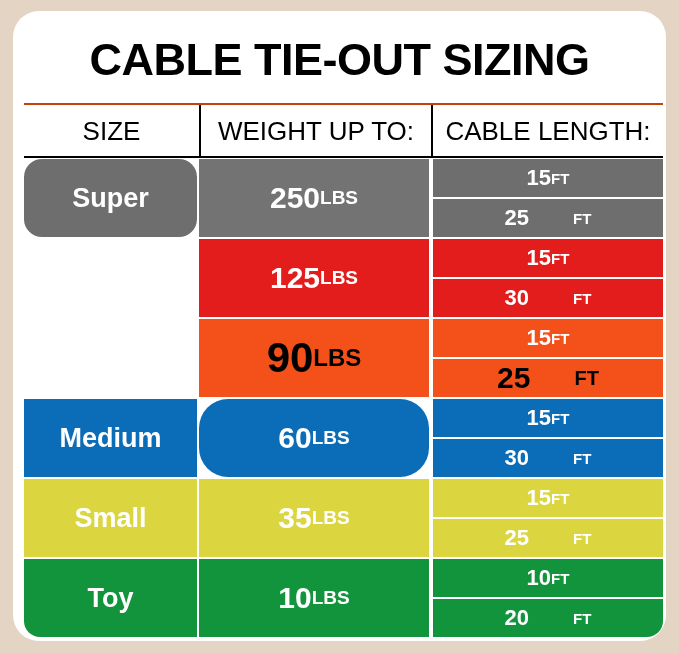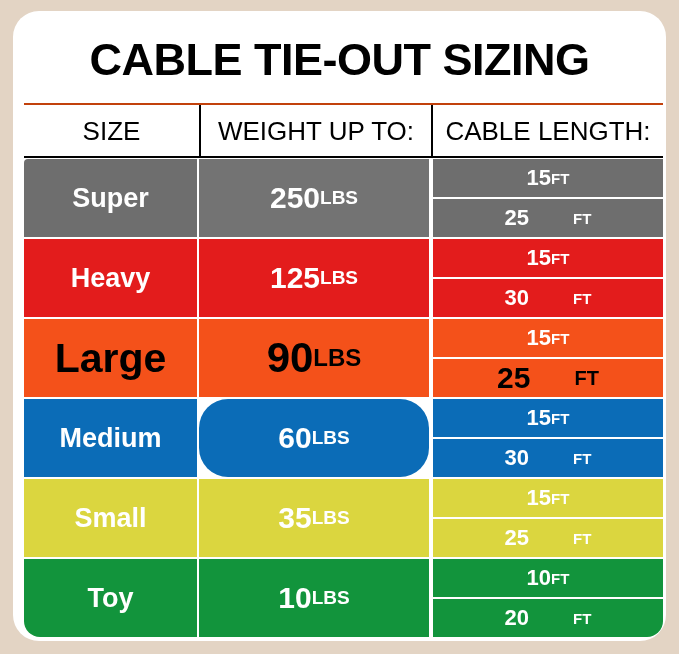--- a/index.html
+++ b/index.html
@@ -175,61 +175,55 @@
     <div id="title">CABLE TIE-OUT SIZING</div>
 
     <div id="header-row">
       <div class="hdr-cell" id="hdr-size">SIZE</div>
       <div class="hdr-cell" id="hdr-weight">WEIGHT UP TO:</div>
       <div class="hdr-cell" id="hdr-cable">CABLE LENGTH:</div>
     </div>
 
     <div id="rows">
         <div class="row">
-          <div class="cell-size" style="background: rgb(110, 110, 110); color: rgb(255, 255, 255);">
+          <div class="cell-size" style="background: rgb(110, 110, 110); color: rgb(255, 255, 255); border-radius: 18px;">
             <span>Super</span>
           </div>
           <div class="cell-weight" style="background: #737373; color: rgb(255, 255, 255);">
             <span class="wt-num">250</span>
             <span class="wt-unit">LBS</span>
           </div>
           <div class="cell-cable">
             <div class="sub-cell first" style="background: rgb(110, 110, 110); color: rgb(255, 255, 255);">
               <span class="len-num">15</span>
               <span class="len-unit">FT</span>
             </div>
             <div class="sub-cell second" style="background: rgb(110, 110, 110); color: rgb(255, 255, 255);">
               <span class="len-num">25</span>
               <span class="len-unit">FT</span>
             </div>
           </div>
         </div>
         <div class="row">
-          <div class="cell-size" style="background: rgb(227, 28, 28); color: rgb(255, 255, 255);">
-            <span>Heavy</span>
-          </div>
           <div class="cell-weight" style="background: rgb(227, 28, 28); color: rgb(255, 255, 255); text-align: right;">
             <span class="wt-num">125</span>
             <span class="wt-unit">LBS</span>
           </div>
           <div class="cell-cable">
             <div class="sub-cell first" style="background: rgb(227, 28, 28); color: rgb(255, 255, 255);">
               <span class="len-num">15</span>
               <span class="len-unit">FT</span>
             </div>
             <div class="sub-cell second" style="background: rgb(227, 28, 28); color: rgb(255, 255, 255);">
               <span class="len-num">30</span>
               <span class="len-unit">FT</span>
             </div>
           </div>
         </div>
         <div class="row emph">
-          <div class="cell-size" style="background: rgb(244, 81, 26); color: rgb(0, 0, 0);">
-            <span>Large</span>
-          </div>
           <div class="cell-weight" style="background: rgb(244, 81, 26); color: rgb(0, 0, 0);">
             <span class="wt-num">90</span>
             <span class="wt-unit">LBS</span>
           </div>
           <div class="cell-cable">
             <div class="sub-cell first" style="background: rgb(244, 81, 26); color: rgb(255, 255, 255);">
               <span class="len-num">15</span>
               <span class="len-unit">FT</span>
             </div>
             <div class="sub-cell second emph" style="background: rgb(244, 81, 26); color: rgb(0, 0, 0);">

